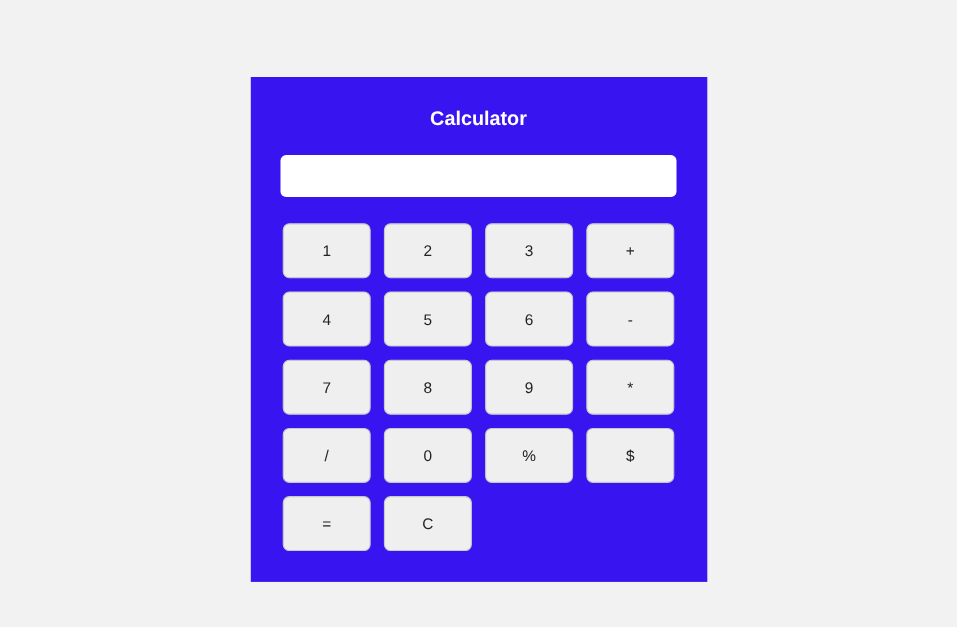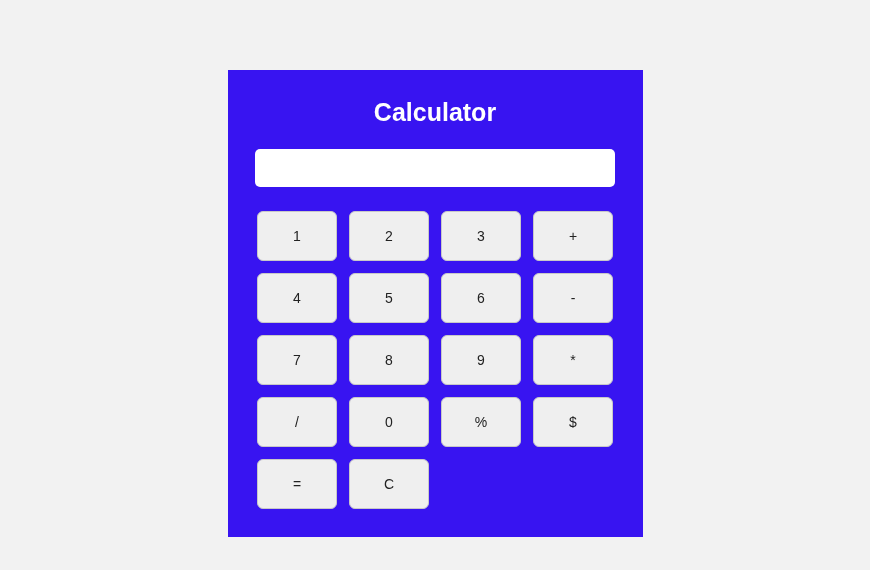--- a/index.html
+++ b/index.html
@@ -17,21 +17,21 @@
       align-items: flex-start;
       padding-top: 70px;
     }
     .calculator {
       width: 415px;
       background: #3814f1;
       padding: 18px 20px 28px 20px;
     }
     .title {
       color: #ffffff;
-      font-size: 25px;
+      font-size: 18px;
       font-weight: bold;
       text-align: center;
       margin: 10px 0 22px 0;
     }
     .display {
       width: 360px;
       height: 38px;
       background: #ffffff;
       border: none;
       border-radius: 5px;

